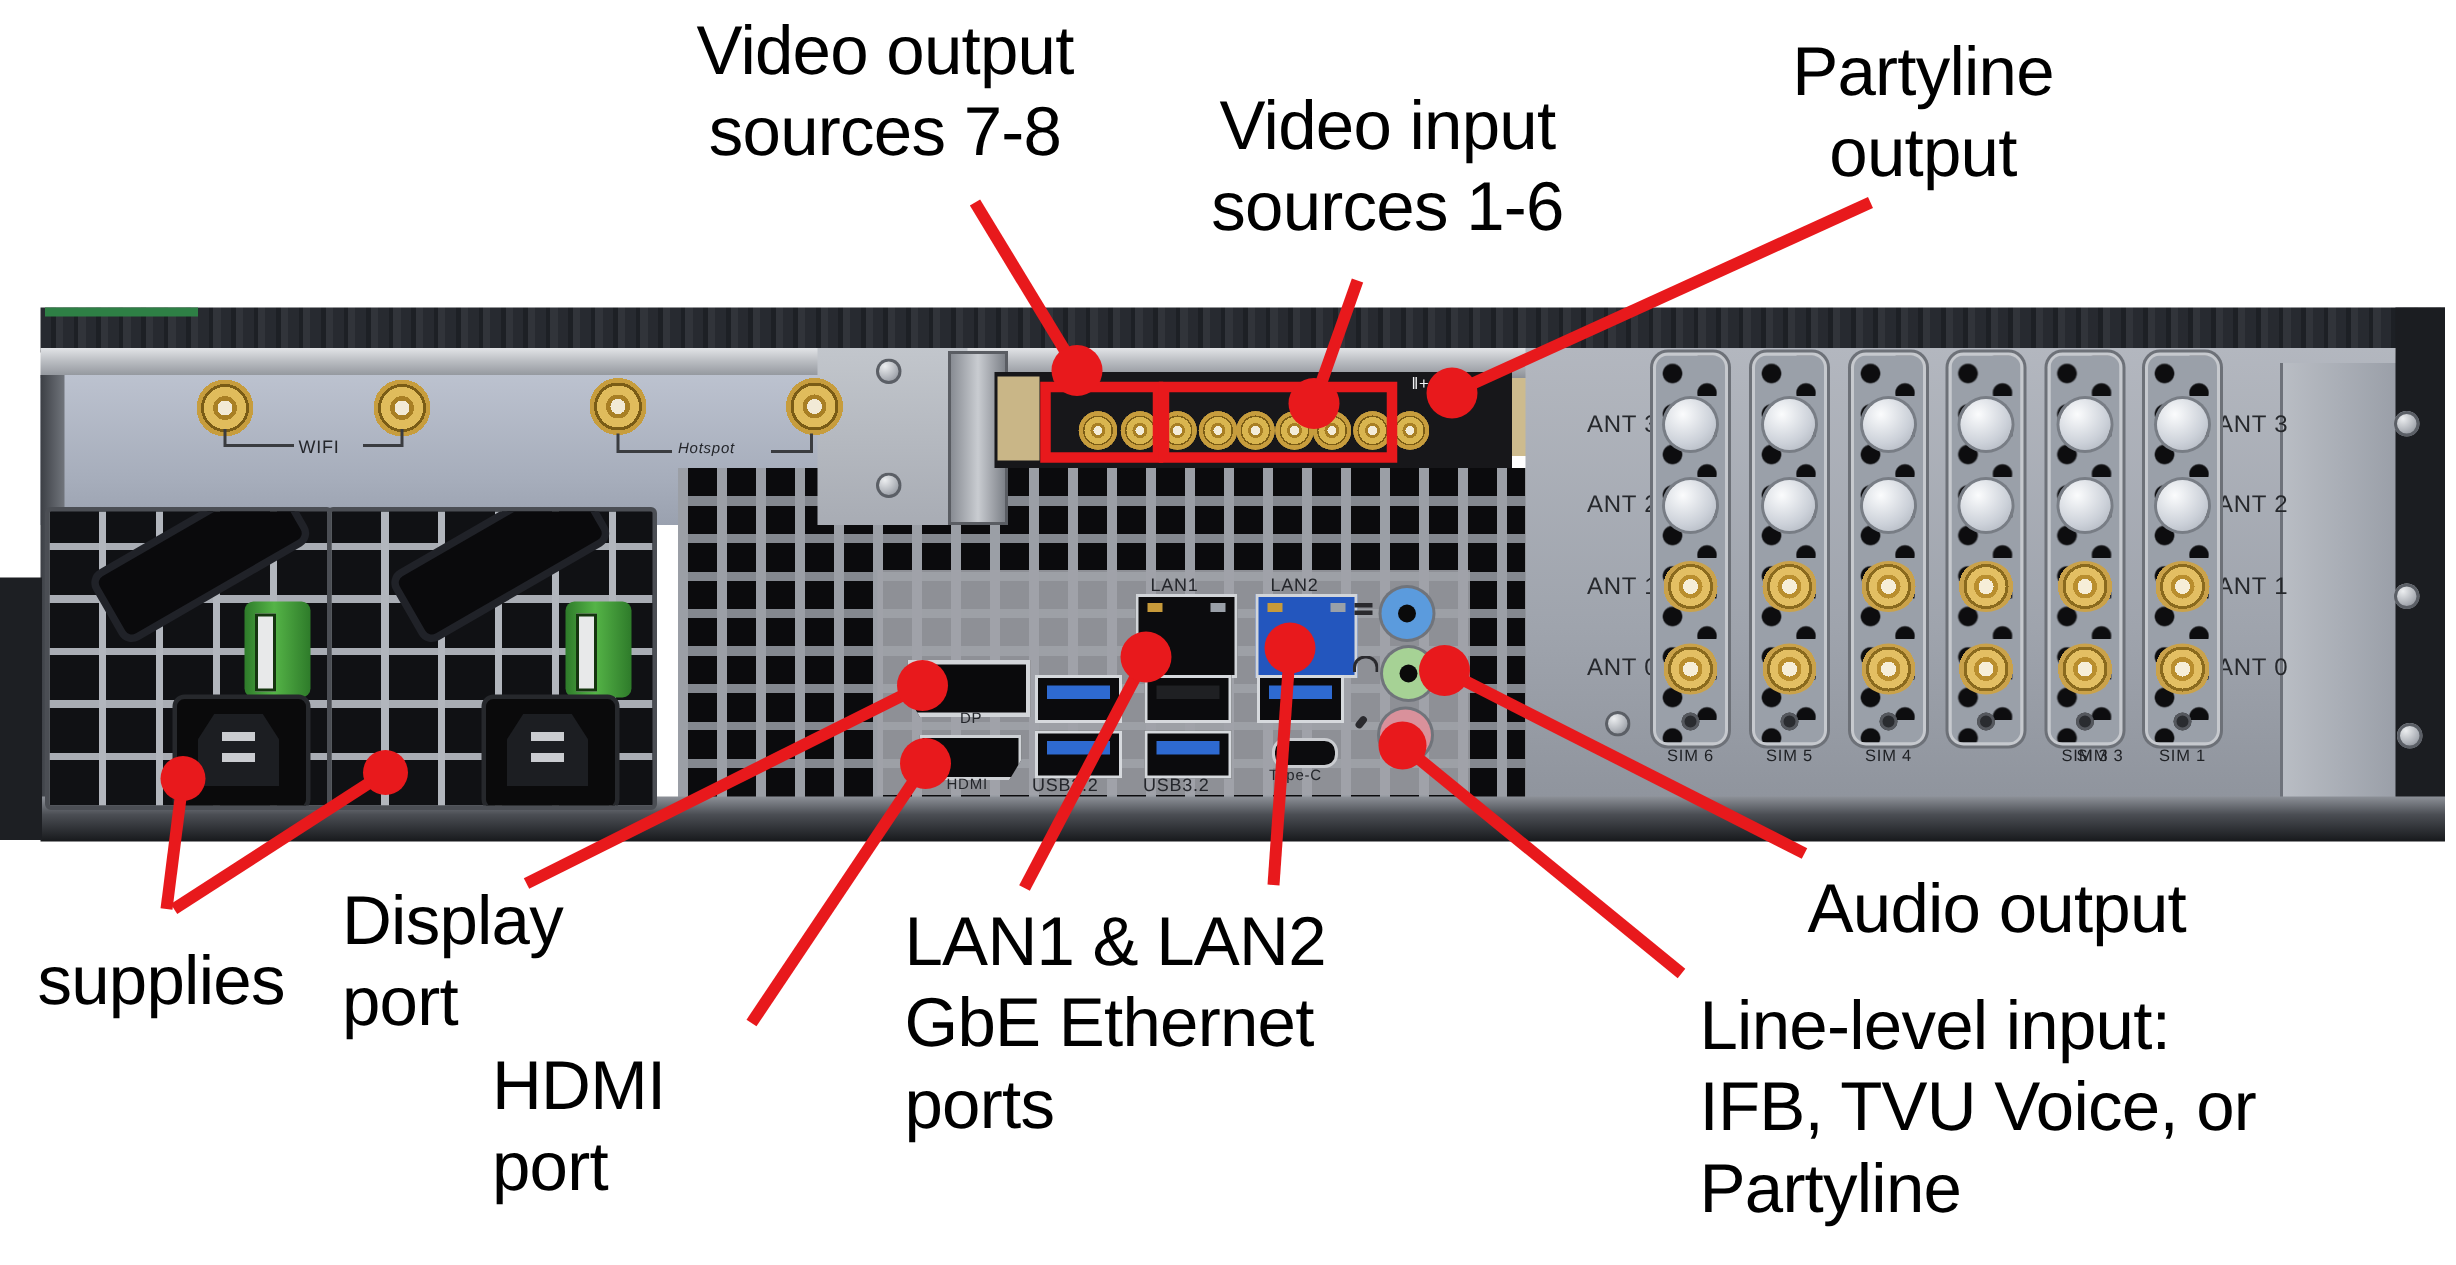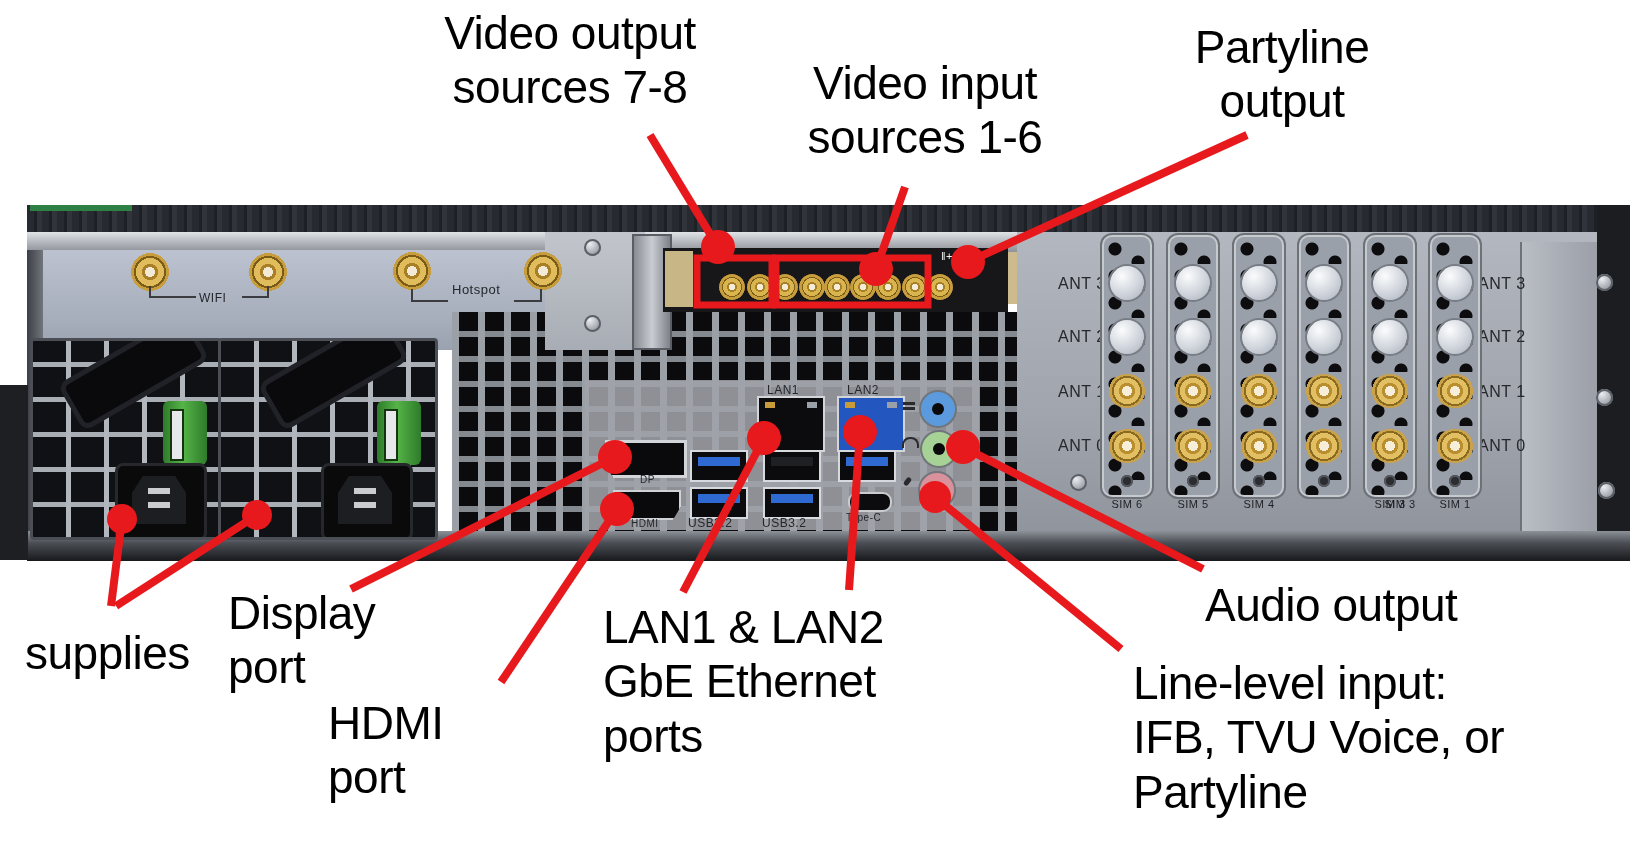--- a/index.html
+++ b/index.html
@@ -134,21 +134,21 @@
   <div class="abs right-subpanel"></div>
   <div class="abs right-rail"></div>
   <div class="abs bottom-strip"></div>
   <div class="abs left-stub"></div>
 
   <div class="sma-big" style="left:130px;top:252px;"></div>
   <div class="sma-big" style="left:248px;top:252px;"></div>
   <div class="sma-big" style="left:392px;top:251px;"></div>
   <div class="sma-big" style="left:523px;top:251px;"></div>
   <span class="etch" style="left:199px;top:291px;">WIFI</span>
-  <span class="etch" style="left:452px;top:282px;font-size:13px;">Hotspot</span>
+  <span class="etch" style="left:452px;top:294px;font-size:10px;font-style:italic;">Hotspot</span>
 
   <div class="screw" style="left:584px;top:239px;"></div>
   <div class="screw" style="left:584px;top:315px;"></div>
   <div class="screw" style="left:1070px;top:474px;"></div>
   <div class="screw" style="left:1596px;top:274px;"></div>
   <div class="screw" style="left:1596px;top:389px;"></div>
   <div class="screw" style="left:1598px;top:482px;"></div>
 
   <div class="psu" style="left:30px;width:186px;">
     <div class="strap" style="left:28px;top:4px;"></div>
@@ -284,21 +284,21 @@
       <circle cx="257" cy="515" r="15"></circle>
       <circle cx="615" cy="457" r="17"></circle>
       <circle cx="617" cy="509" r="17"></circle>
       <circle cx="764" cy="438" r="17"></circle>
       <circle cx="860" cy="432" r="17"></circle>
       <circle cx="963" cy="447" r="17"></circle>
       <circle cx="935" cy="497" r="16"></circle>
     </g>
   </svg>
 
-  <div class="co center" style="left:390px;top:6px;width:360px;">
+  <div class="co center" style="left:410px;top:6px;width:360px;">
     <div>Video output</div>
     <div>sources 7-8</div>
   </div>
   <div class="co center" style="left:745px;top:56px;width:360px;">
     <div>Video input</div>
     <div>sources 1-6</div>
   </div>
   <div class="co center" style="left:1132px;top:20px;width:300px;">
     <div>Partyline</div>
     <div>output</div>

